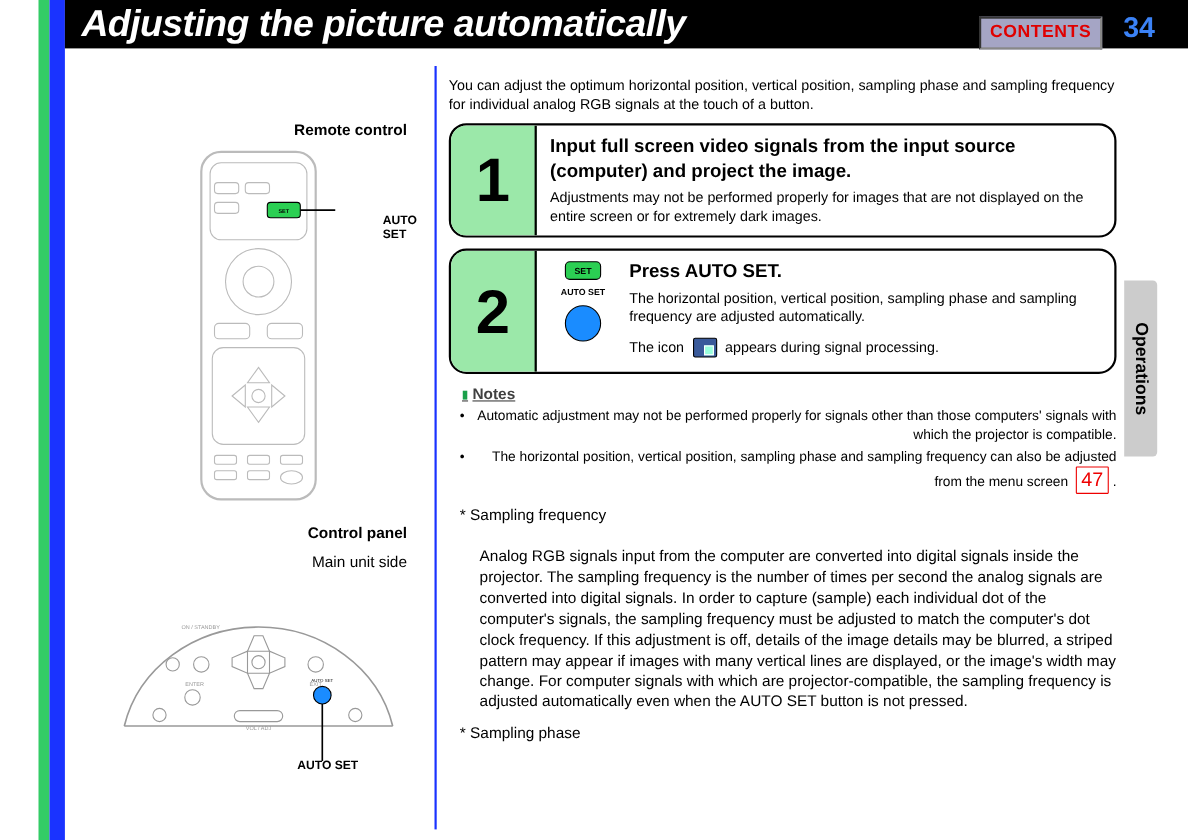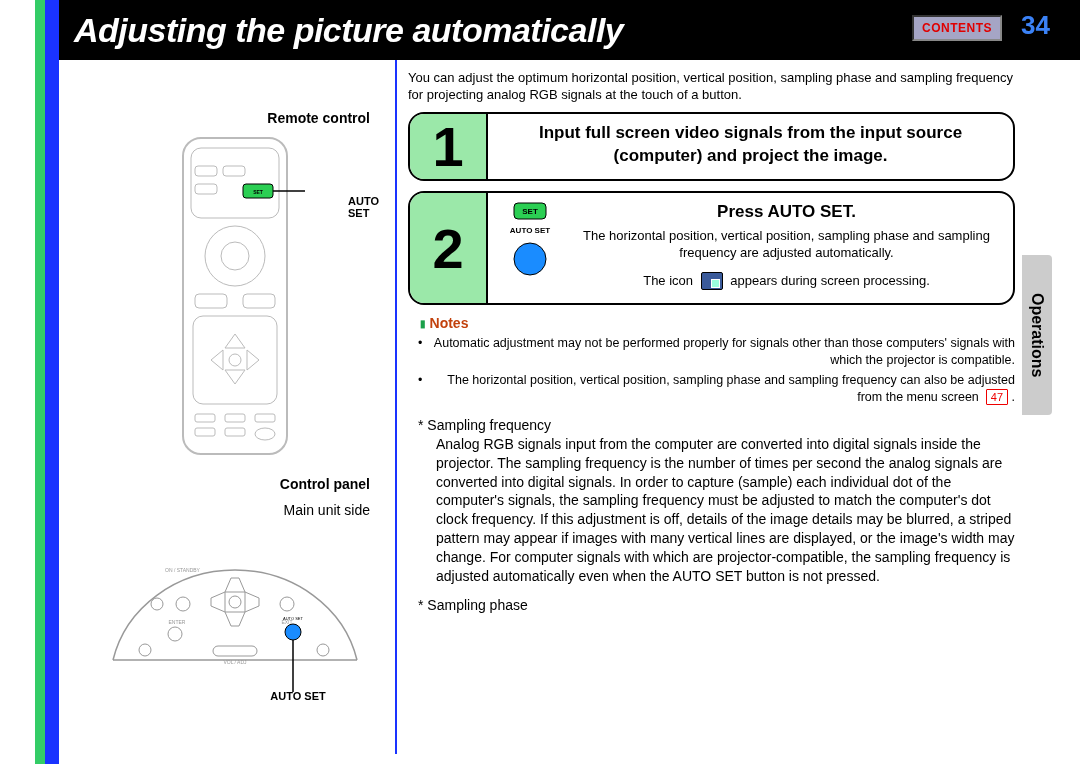--- a/index.html
+++ b/index.html
@@ -20,40 +20,40 @@
   .blue-bar {
     position: absolute;
     left: 45px; top: 0;
     width: 14px; height: 764px;
     background: #1a33ff;
   }
   .header {
     position: absolute;
     left: 59px; top: 0px;
     right: 0;
-    height: 60px;
+    height: 44px;
     background: #000;
     display: flex;
     align-items: center;
     padding-left: 15px;
   }
   .header-title {
     color: #fff;
     font-size: 34px;
     font-weight: bold;
     font-style: italic;
     letter-spacing: -0.5px;
   }
   .contents-btn {
     position: absolute;
     right: 78px; top: 15px;
     background: #a5a5c5;
     color: #e00000;
     font-weight: bold;
-    font-size: 12px;
+    font-size: 16px;
     padding: 4px 8px;
     border: 2px inset #888;
     letter-spacing: 0.5px;
   }
   .page-num {
     position: absolute;
     right: 30px; top: 10px;
     color: #3b82f6;
     font-size: 26px;
     font-weight: bold;
@@ -123,40 +123,40 @@
     justify-content: center;
     font-size: 56px;
     font-weight: bold;
     border-right: 2px solid #000;
   }
   .step-body {
     flex: 1;
     padding: 8px 12px;
     font-size: 13px;
     line-height: 1.35;
-    text-align: center;
   }
   .step-title {
     font-weight: bold;
     font-size: 17px;
     margin-bottom: 3px;
   }
   .step2-inner {
     display: flex;
     gap: 12px;
   }
   .button-illus {
     width: 60px;
     flex-shrink: 0;
   }
   .notes-head {
-    color: #c2410c;
+    color: #404040;
     font-weight: bold;
     font-size: 14px;
     margin: 6px 0 4px 12px;
+    text-decoration: underline;
   }
   .notes-head::before {
     content: "▮";
     color: #1aa04a;
     font-size: 10px;
     margin-right: 4px;
     vertical-align: 1px;
   }
   .notes ul {
     list-style: none;
@@ -176,27 +176,27 @@
   }
   .star-item {
     font-size: 14px;
     padding-left: 10px;
     margin-top: 10px;
     line-height: 1.35;
   }
   .star-item .star-label::before {
     content: "* ";
   }
-  .star-item p { padding-left: 18px; margin-top: 0; }
+  .star-item p { padding-left: 18px; margin-top: 18px; }
   .page-ref {
     display: inline-block;
     border: 1px solid #e00;
     color: #e00;
     padding: 0 4px;
-    font-size: 11px;
+    font-size: 18px;
     line-height: 1.3;
     border-radius: 1px;
   }
   .divider-v {
     position: absolute;
     left: 395px; top: 60px;
     width: 2px; bottom: 10px;
     background: #1a33ff;
   }
   .icon-inline {
@@ -291,26 +291,27 @@
     <text x="72" y="82" font-size="5" fill="#999" text-anchor="middle">ENTER</text>
     <text x="182" y="82" font-size="5" fill="#999" text-anchor="middle">EXIT</text>
     <text x="188" y="78" font-size="4" fill="#000" text-anchor="middle">AUTO SET</text>
     <text x="130" y="122" font-size="5" fill="#999" text-anchor="middle">VOL / ADJ</text>
     <line x1="188" y1="98" x2="188" y2="150" stroke="#000" stroke-width="1.5"></line>
   </svg>
   <div class="autoset-callout" style="left:158px; top:580px; width:80px; text-align:center;">AUTO SET</div>
 </div>
 
 <div class="main-content">
-  <p class="intro">You can adjust the optimum horizontal position, vertical position, sampling phase and sampling frequency for projecting analog RGB signals at the touch of a button.</p>
+  <p class="intro">You can adjust the optimum horizontal position, vertical position, sampling phase and sampling frequency for individual analog RGB signals at the touch of a button.</p>
 
   <div class="step-box">
     <div class="step-num">1</div>
     <div class="step-body">
       <div class="step-title">Input full screen video signals from the input source (computer) and project the image.</div>
+      <div>Adjustments may not be performed properly for images that are not displayed on the entire screen or for extremely dark images.</div>
     </div>
   </div>
 
   <div class="step-box">
     <div class="step-num">2</div>
     <div class="step-body">
       <div class="step2-inner">
         <div class="button-illus">
           <svg width="60" height="90" viewBox="0 0 60 90">
             <rect x="14" y="2" width="32" height="16" rx="4" fill="#2bcf53" stroke="#000"></rect>
@@ -318,21 +319,21 @@
             <text x="30" y="32" font-size="8" font-weight="bold" text-anchor="middle">AUTO SET</text>
             <circle cx="30" cy="58" r="16" fill="#1a8cff" stroke="#000" stroke-width="1"></circle>
           </svg>
         </div>
         <div style="flex:1">
           <div class="step-title">Press AUTO SET.</div>
           <div>The horizontal position, vertical position, sampling phase and sampling frequency are adjusted automatically.</div>
           <div style="margin-top:10px">
             <span>The icon</span>
             <span class="icon-inline"></span>
-            <span>appears during screen processing.</span>
+            <span>appears during signal processing.</span>
           </div>
         </div>
       </div>
     </div>
   </div>
 
   <div class="notes">
     <div class="notes-head">Notes</div>
     <ul>
       <li>Automatic adjustment may not be performed properly for signals other than those computers' signals with which the projector is compatible.</li>

